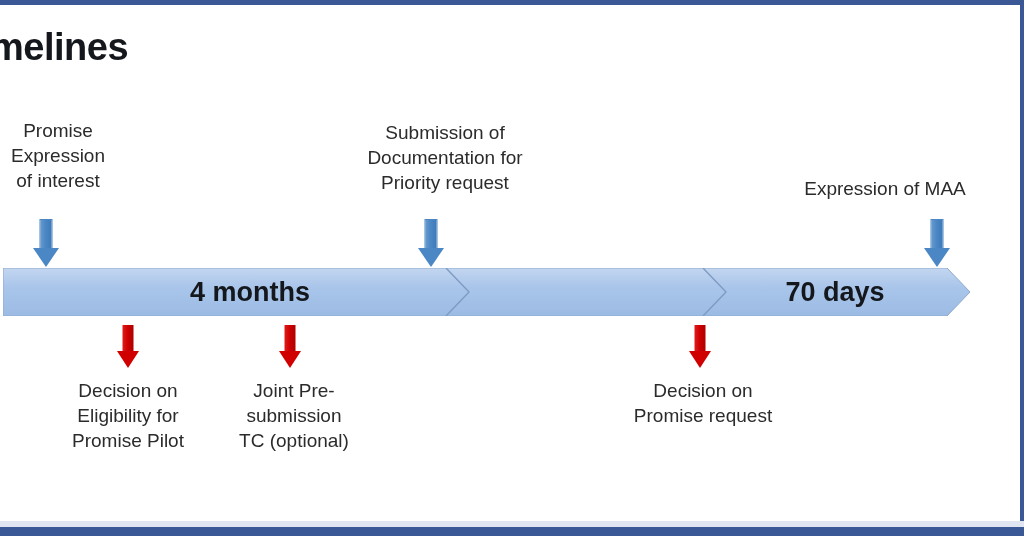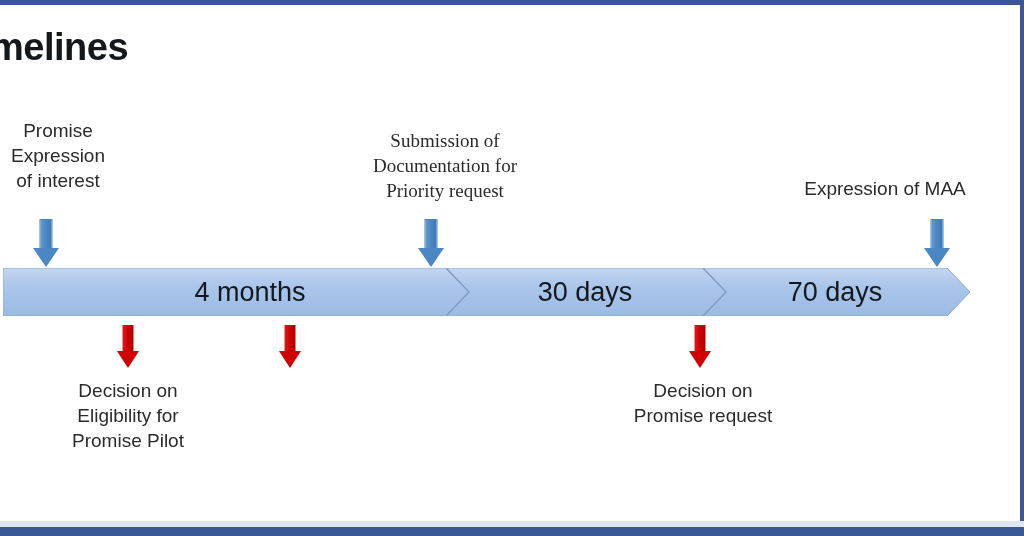--- a/index.html
+++ b/index.html
@@ -127,39 +127,40 @@
     display: block;
   }
   .seg-label {
     position: absolute;
     top: 268px;
     height: 40px;
     line-height: 48px;
     font-size: 27px;
     color: #14171c;
     text-align: center;
+    font-weight: bold;
   }
 </style>
 </head>
 <body>
 
 <div id="canvas">
 
   <div class="border-top"></div>
   <div class="border-right"></div>
   <div class="border-bottom-inner"></div>
   <div class="border-bottom"></div>
 
   <div class="page-title">imelines</div>
 
   <div class="label top" style="left:-22px; top:118px; width:160px;">Promise
 Expression
 of interest</div>
 
-  <div class="label top" style="left:330px; top:128px; width:230px;font-family:Liberation Serif, serif;">Submission of
+  <div class="label top" style="left:330px; top:120px; width:230px;">Submission of
 Documentation for
 Priority request</div>
 
   <div class="label top" style="left:775px; top:176px; width:220px;">Expression of MAA</div>
 
   <div class="arrow-down arrow-blue" style="left:33px; top:219px; width:26px; height:48px;">
     <span class="shaft"></span>
     <span class="head"></span>
   </div>
 
@@ -186,21 +187,20 @@
       <path d="M0,0 L944,0 L967,24 L944,48 L0,48 Z" fill="url(#bandGrad)" stroke="#8fa9cc" stroke-width="1"></path>
 
       <path d="M443,0 L466,24 L443,48" fill="none" stroke="#7f9bc4" stroke-width="1.4"></path>
 
       <path d="M700,0 L723,24 L700,48" fill="none" stroke="#7f9bc4" stroke-width="1.4"></path>
     </svg>
   </div>
 
   <div class="seg-label" style="left:120px; width:260px;">4 months</div>
 
-  <div class="seg-label" style="left:470px; width:230px;">30 days</div>
 
   <div class="seg-label" style="left:730px; width:210px;">70 days</div>
 
   <div class="arrow-down arrow-red" style="left:117px; top:325px; width:22px; height:44px;">
     <span class="shaft"></span>
     <span class="head"></span>
   </div>
 
   <div class="arrow-down arrow-red" style="left:279px; top:325px; width:22px; height:44px;">
     <span class="shaft"></span>
@@ -209,17 +209,20 @@
 
   <div class="arrow-down arrow-red" style="left:689px; top:325px; width:22px; height:44px;">
     <span class="shaft"></span>
     <span class="head"></span>
   </div>
 
   <div class="label bottom" style="left:38px; top:378px; width:180px;">Decision on
 Eligibility for
 Promise Pilot</div>
 
+  <div class="label bottom" style="left:204px; top:378px; width:180px;">Joint Pre-
+submission
+TC (optional)</div>
 
   <div class="label bottom" style="left:603px; top:378px; width:200px;">Decision on
 Promise request</div>
 
 </div>
 
 </body></html>

